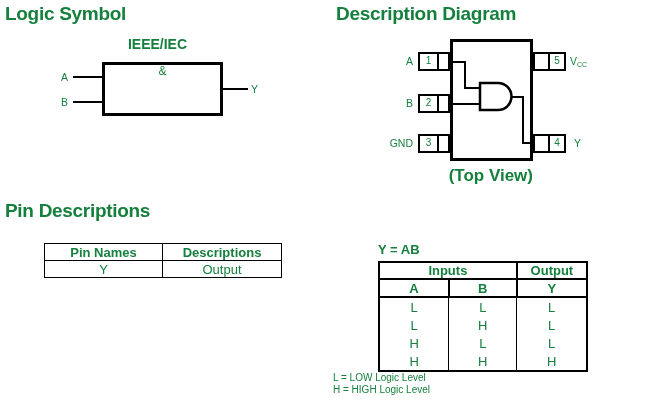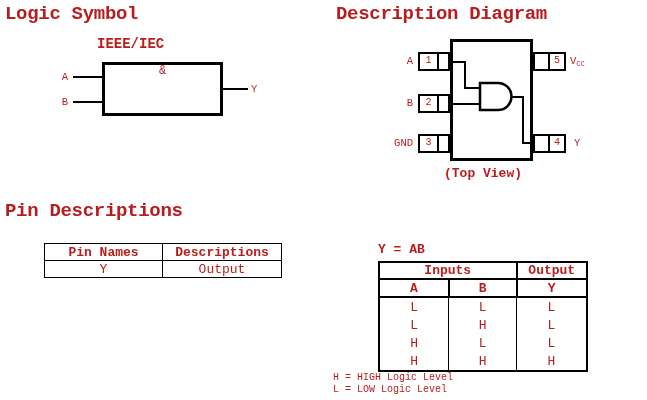--- a/index.html
+++ b/index.html
@@ -1,43 +1,43 @@
 <!DOCTYPE html>
 <html><head>
 <meta charset="utf-8">
 <style>
   html,body{margin:0;padding:0;background:#ffffff;}
   .canvas{
-    position:relative;width:588px;height:400px;background:#ffffff;color:#b91c1c;
-    font-family:Liberation Mono, monospace;overflow:hidden;
+    position:relative;width:588px;height:400px;background:#ffffff;color:#15803d;
+    font-family:Liberation Sans, sans-serif;overflow:hidden;
   }
   .heading{position:absolute;font-size:19px;font-weight:bold;letter-spacing:-0.3px;line-height:20px;white-space:nowrap;}
 
   
-  .ieee{position:absolute;left:97px;top:36px;width:121px;text-align:left;font-size:14px;font-weight:bold;}
+  .ieee{position:absolute;left:97px;top:36px;width:121px;text-align:center;font-size:14px;font-weight:bold;}
   .ls-box{position:absolute;left:102px;top:62px;width:121px;height:54px;border:3px solid #000;box-sizing:border-box;background:#fff;}
   .amp{position:absolute;left:102px;top:64px;width:121px;text-align:center;font-size:12px;}
   .wire{position:absolute;height:2px;background:#000;}
   .sig-label{position:absolute;font-size:10.5px;line-height:12px;}
 
   
   .pkg{position:absolute;left:450px;top:39px;width:83px;height:122px;border:3px solid #000;box-sizing:border-box;background:#fff;}
   .pkg-svg{position:absolute;left:450px;top:39px;}
   .pinbox{position:absolute;height:19px;border:2px solid #000;box-sizing:border-box;background:#fff;display:flex;}
   .pinbox.left{left:418px;width:32px;}
   .pinbox.right{left:533px;width:33px;}
   .pin-num{font-size:10px;line-height:14px;text-align:center;}
   .pinbox.left .pin-num{width:17px;}
   .pinbox.left .pin-stub{flex:1;border-left:2px solid #000;}
   .pinbox.right .pin-stub{width:13px;border-right:2px solid #000;}
   .pinbox.right .pin-num{flex:1;}
   .pin-label{position:absolute;font-size:10.5px;line-height:13px;white-space:nowrap;}
   .pin-label.lft{left:378px;width:35px;text-align:right;}
   .sub{font-size:7px;vertical-align:-2px;letter-spacing:0;}
-  .topview{position:absolute;left:433px;top:166px;width:100px;text-align:center;font-size:13px;font-weight:bold;}
+  .topview{position:absolute;left:433px;top:166px;width:100px;text-align:right;font-size:17px;font-weight:bold;}
 
   
   .pd{position:absolute;left:44px;top:243px;border-collapse:collapse;table-layout:fixed;padding-left:44px;}
   .pd th,.pd td{border:1.5px solid #000;padding:0;text-align:center;font-size:13px;height:16px;}
   .pd th{font-weight:bold;}
   .pd td{font-weight:normal;}
 
   .eq{position:absolute;left:378px;top:242px;width:226px;text-align:left;font-size:13px;font-weight:bold;}
   .ft{position:absolute;left:378px;top:261px;border-collapse:collapse;table-layout:fixed;border:2px solid #000;}
   .ft th{border:2px solid #000;padding:0;text-align:center;font-size:13px;font-weight:bold;}
@@ -164,17 +164,17 @@
     </tr>
     <tr>
       <td>H</td>
       <td>H</td>
       <td>H</td>
     </tr>
   </tbody>
     </table>
 
   <div class="notes">
+    <div>L = LOW Logic Level</div>
     <div>H = HIGH Logic Level</div>
-    <div>L = LOW Logic Level</div>
   </div>
 
 </div>
 
 </body></html>

